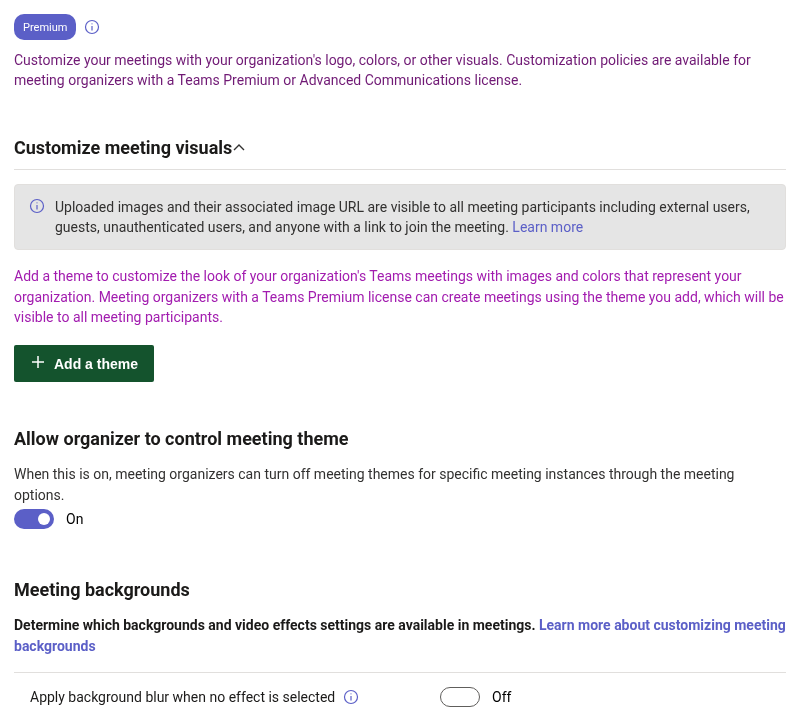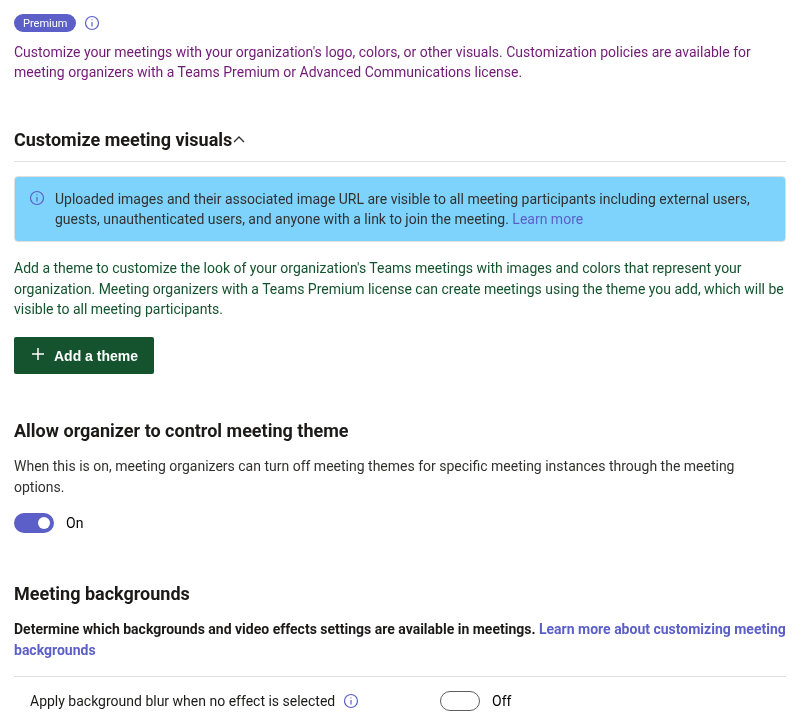--- a/index.html
+++ b/index.html
@@ -28,21 +28,21 @@
     display: inline-flex;
     align-items: center;
     justify-content: center;
     background: #5b5fc7;
     color: #fff;
     font-size: 11px;
     font-weight: 400;
     padding: 2px 9px;
     border-radius: 10px;
     line-height: 1;
-    height: 18px;
+    height: 26px;
   }
   .info-icon {
     display: inline-flex;
     width: 16px;
     height: 16px;
     color: #5b5fc7;
   }
   .info-icon svg { width: 16px; height: 16px; }
   .page-desc {
     margin: 0 0 44px 0;
@@ -63,36 +63,36 @@
     margin: 0;
   }
   .chevron {
     display: inline-flex;
     color: #323130;
   }
   .chevron svg { width: 14px; height: 14px; }
   .info-banner {
     display: flex;
     gap: 10px;
-    background: #7dd3fc;
+    background: #e5e5e5;
     border: 1px solid #e1dfdd;
     border-radius: 4px;
     padding: 12px 14px;
     margin-bottom: 16px;
     color: #323130;
   }
   .info-banner .info-icon { flex-shrink: 0; margin-top: 1px; }
   .link {
     color: #5b5fc7;
     text-decoration: none;
     cursor: pointer;
   }
   .section-desc {
     margin: 0 0 18px 0;
-    color: #14532d;
+    color: #a21caf;
   }
   .add-btn {
     display: inline-flex;
     align-items: center;
     gap: 8px;
     background: #14532d;
     color: #fff;
     border: none;
     padding: 9px 16px;
     font-size: 14px;
@@ -101,21 +101,21 @@
     cursor: pointer;
     margin-bottom: 44px;
   }
   .add-btn svg { width: 16px; height: 16px; }
   h2.sub-heading {
     font-size: 18px;
     font-weight: 700;
     margin: 0 0 12px 0;
   }
   .sub-desc {
-    margin: 0 0 16px 0;
+    margin: 0 0 4px 0;
     color: #323130;
   }
   .toggle-row {
     display: flex;
     align-items: center;
     gap: 12px;
     margin-bottom: 48px;
   }
   .toggle {
     position: relative;

